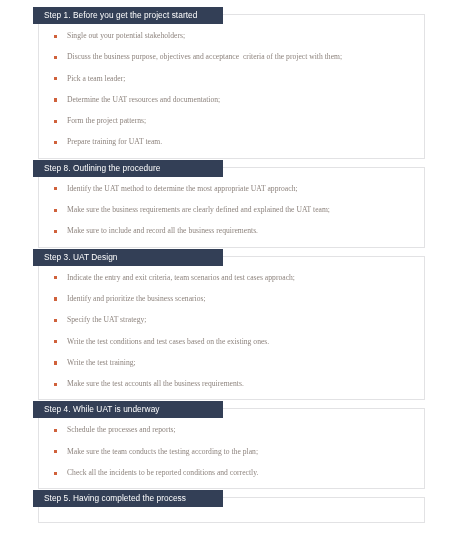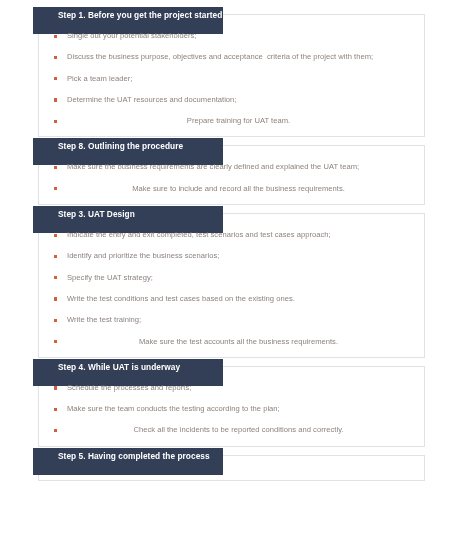--- a/index.html
+++ b/index.html
@@ -40,28 +40,28 @@
   .step-card:last-child {
     margin-bottom: 0;
   }
 
   
   .step-header {
     position: absolute;
     top: -8px;
     left: -6px;
     width: 190px;
-    height: 27px;
+    height: 17px;
     background: #333f56;
     color: #ffffff;
     font-size: 8.3px;
-    font-weight: bold;
+    font-weight: normal;
     letter-spacing: 0.05px;
     line-height: 17px;
-    padding-left: 25px;
+    padding-left: 11px;
     box-sizing: border-box;
     white-space: nowrap;
     overflow: hidden;
   }
 
   
   .bullets {
     list-style: none;
     margin: 0;
     padding: 0;
@@ -70,34 +70,34 @@
     position: relative;
     padding-left: 14px;
     margin: 0 0 9px 0;
     font-size: 7.6px;
     line-height: 1.62;
     color: #8d837d;
     letter-spacing: 0.02px;
   }
   .bullet-item:last-child {
     margin-bottom: 0;
-    text-align: center;
   }
   .bullet-marker {
     position: absolute;
     left: 1px;
     top: 4.5px;
     width: 3.2px;
     height: 3.2px;
     background: #d0613b;
     display: block;
   }
   .bullet-text {
     display: block;
     white-space: pre-wrap;
+    font-family: Liberation Serif, serif;
   }
 </style>
 </head>
 <body>
 
 <div id="page">
   <div class="steps-list" id="steps-list">
       <div class="step-card">
         <div class="step-header">Step 1. Before you get the project started</div>
         <ul class="bullets">
@@ -112,43 +112,51 @@
           <li class="bullet-item">
             <span class="bullet-marker"></span>
             <span class="bullet-text">Pick a team leader;</span>
           </li>
           <li class="bullet-item">
             <span class="bullet-marker"></span>
             <span class="bullet-text">Determine the UAT resources and documentation;</span>
           </li>
           <li class="bullet-item">
             <span class="bullet-marker"></span>
+            <span class="bullet-text">Form the project patterns;</span>
+          </li>
+          <li class="bullet-item">
+            <span class="bullet-marker"></span>
             <span class="bullet-text">Prepare training for UAT team.</span>
           </li>
         </ul>
       </div>
       <div class="step-card">
         <div class="step-header">Step 8. Outlining the procedure</div>
         <ul class="bullets">
+          <li class="bullet-item">
+            <span class="bullet-marker"></span>
+            <span class="bullet-text">Identify the UAT method to determine the most appropriate UAT approach;</span>
+          </li>
           <li class="bullet-item">
             <span class="bullet-marker"></span>
             <span class="bullet-text">Make sure the business requirements are clearly defined and explained the UAT team;</span>
           </li>
           <li class="bullet-item">
             <span class="bullet-marker"></span>
             <span class="bullet-text">Make sure to include and record all the business requirements.</span>
           </li>
         </ul>
       </div>
       <div class="step-card">
         <div class="step-header">Step 3. UAT Design</div>
         <ul class="bullets">
           <li class="bullet-item">
             <span class="bullet-marker"></span>
-            <span class="bullet-text">Indicate the entry and exit completed, test scenarios and test cases approach;</span>
+            <span class="bullet-text">Indicate the entry and exit criteria, team scenarios and test cases approach;</span>
           </li>
           <li class="bullet-item">
             <span class="bullet-marker"></span>
             <span class="bullet-text">Identify and prioritize the business scenarios;</span>
           </li>
           <li class="bullet-item">
             <span class="bullet-marker"></span>
             <span class="bullet-text">Specify the UAT strategy;</span>
           </li>
           <li class="bullet-item">

